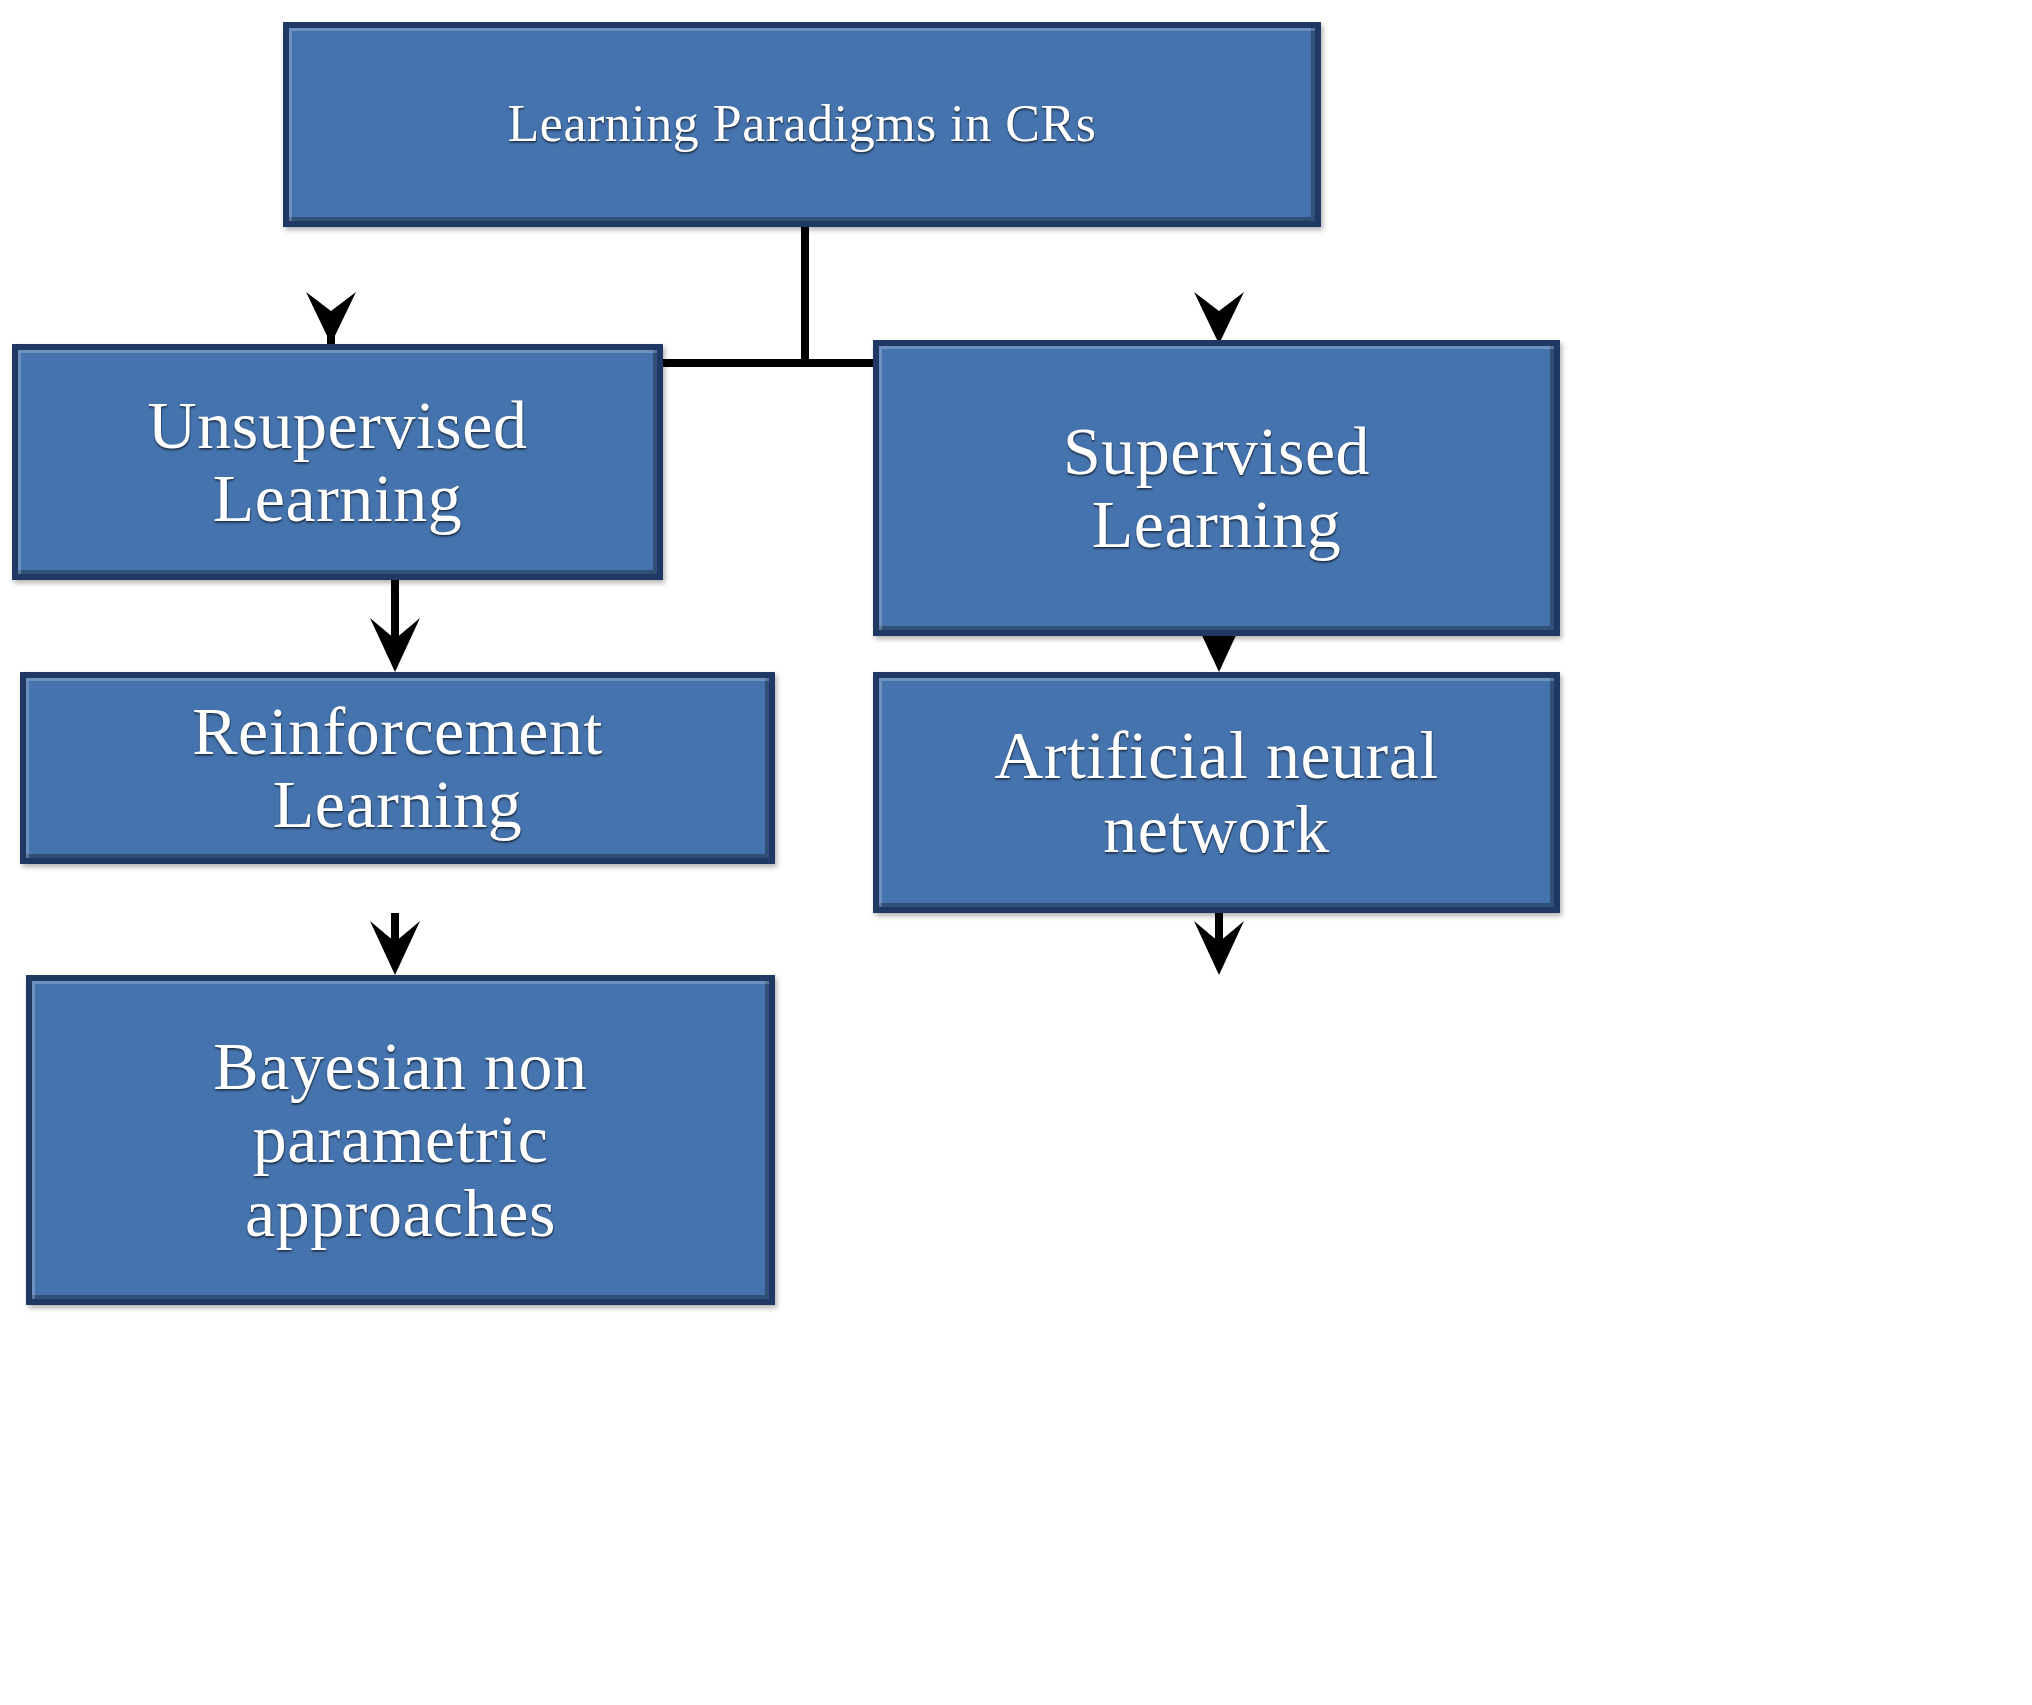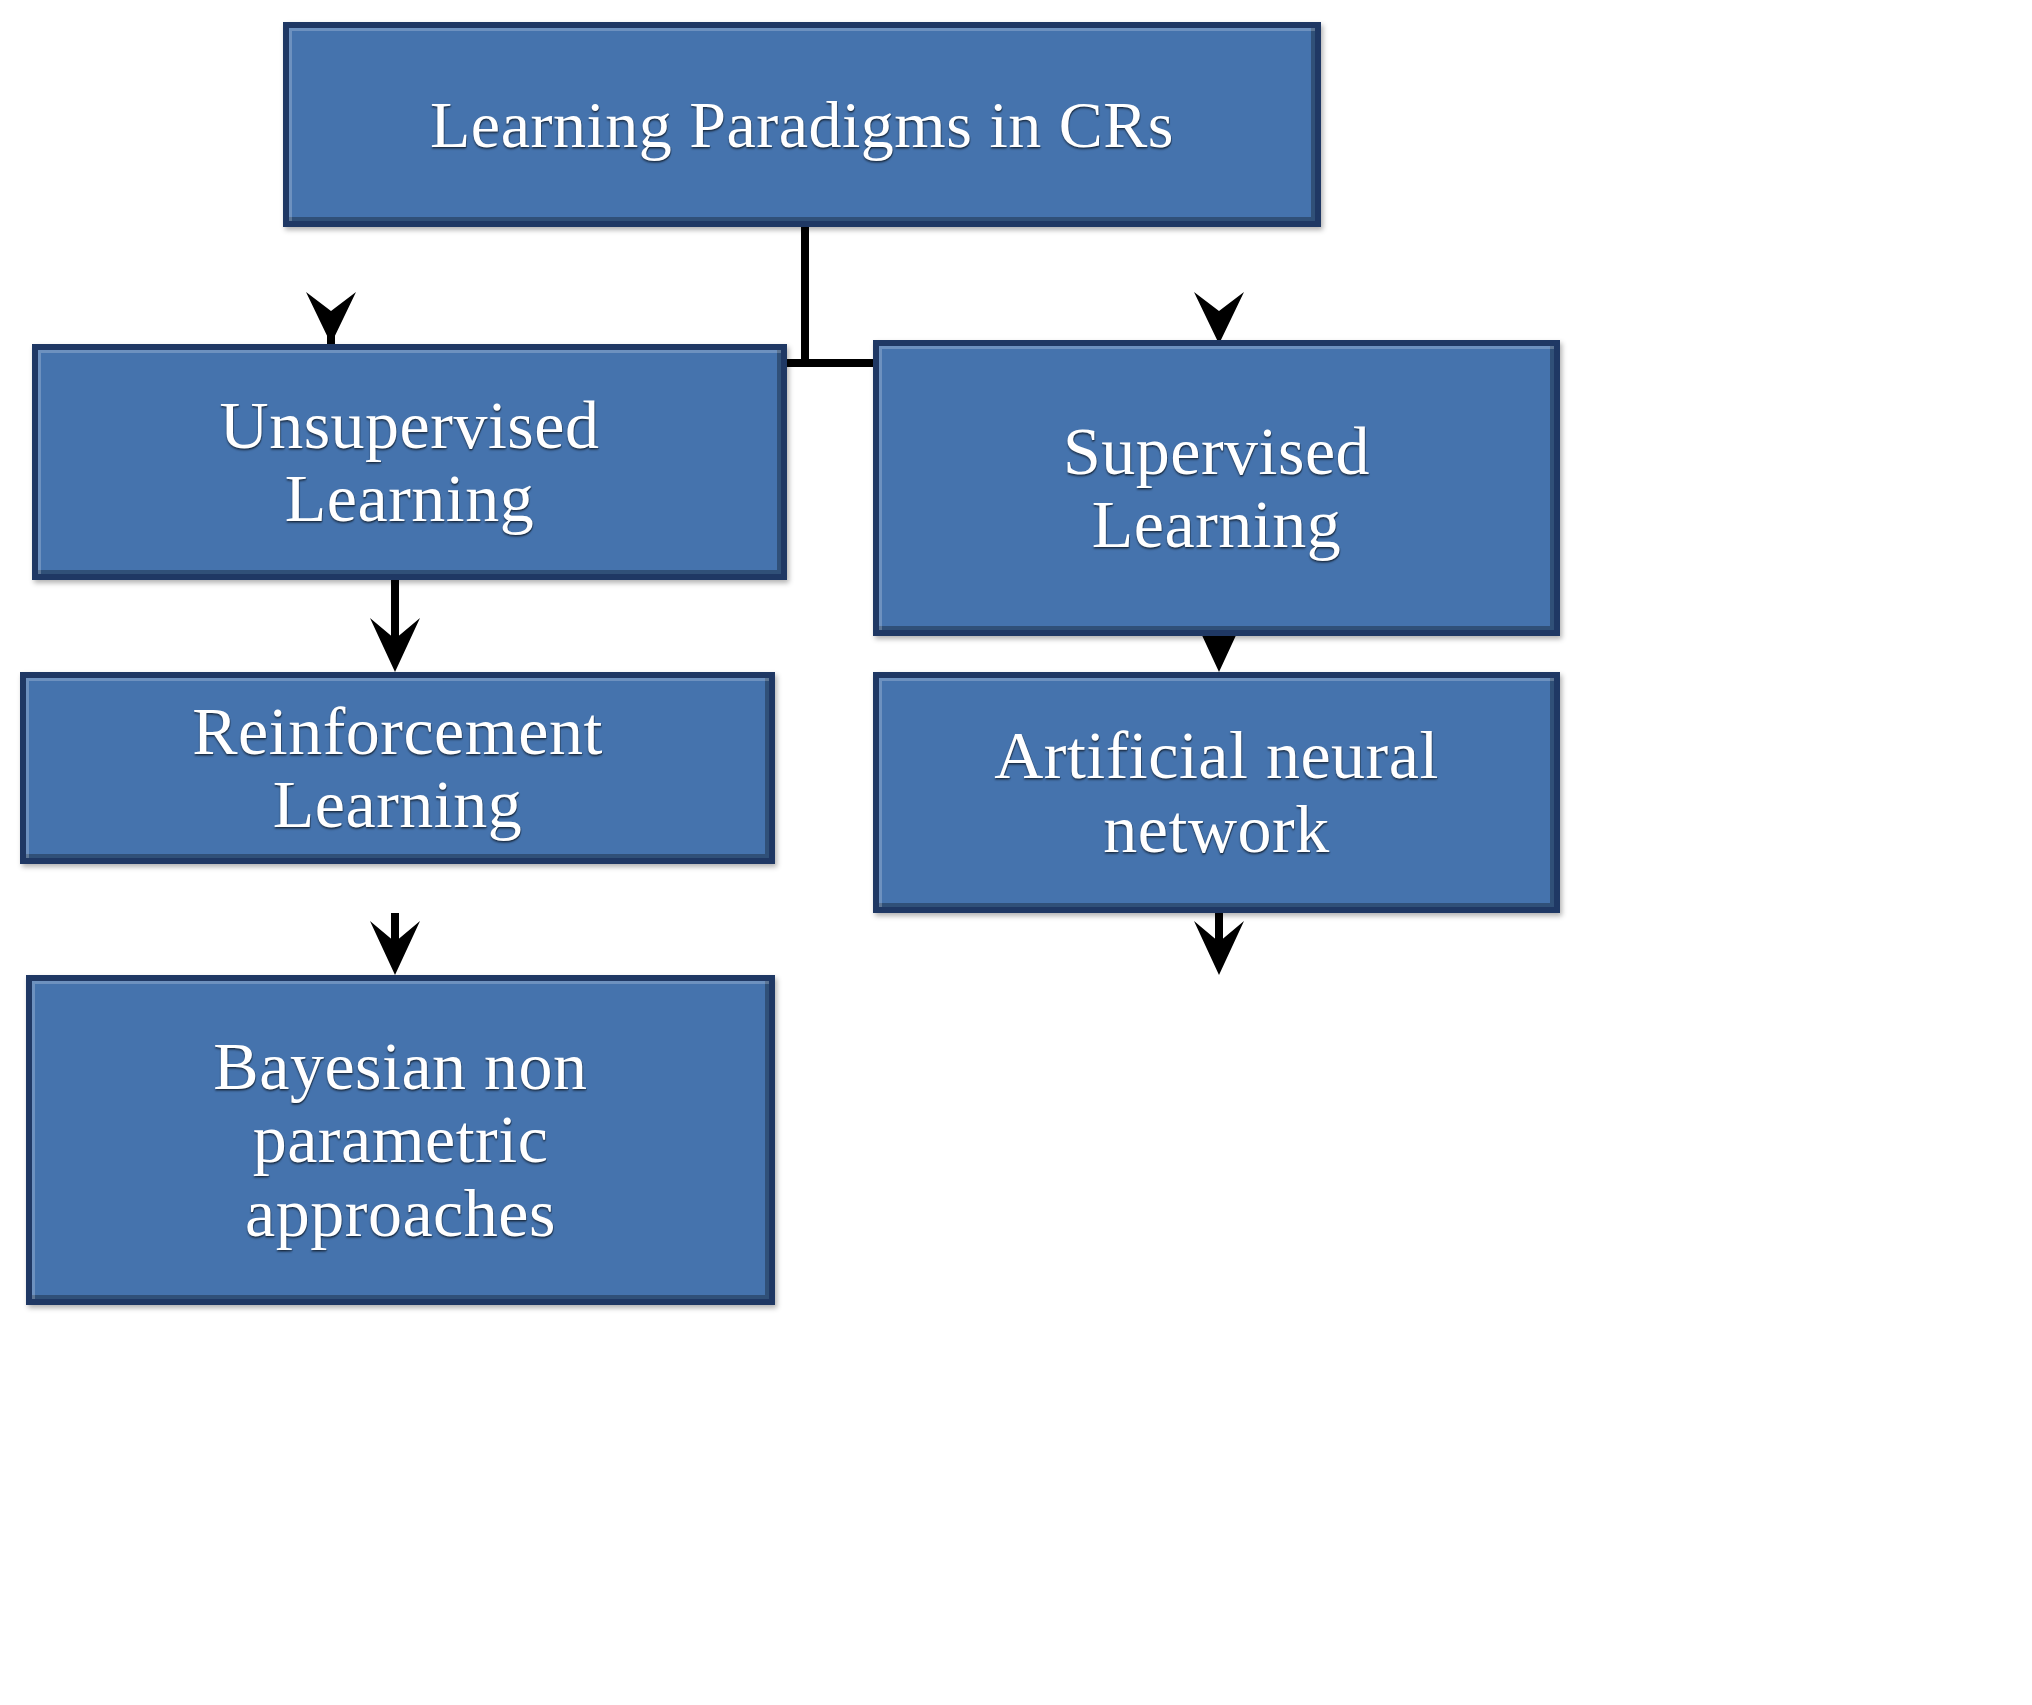--- a/index.html
+++ b/index.html
@@ -38,23 +38,23 @@
     text-shadow:
       0 2px 2px rgba(0,0,0,0.45),
       1px 1px 0 rgba(0,0,0,0.25);
     letter-spacing: 0.5px;
     padding: 0 16px;
     white-space: pre-line;
   }
 
   
   #node-root   { left: 283px; top: 22px;   width: 1038px; height: 205px; }
-  #node-root .node-label { font-size: 66px; }
+  #node-root .node-label { font-size: 52px; }
 
-  #node-unsup  { left: 32px;  top: 344px;  width: 755px;  height: 236px; justify-content: center; }
+  #node-unsup  { left: 12px;  top: 344px;  width: 651px;  height: 236px; justify-content: center; }
   #node-sup    { left: 873px; top: 340px;  width: 687px;  height: 296px; }
 
   #node-rl     { left: 20px;  top: 672px;  width: 755px;  height: 192px; }
   #node-ann    { left: 873px; top: 672px;  width: 687px;  height: 241px; }
 
   #node-bnp    { left: 26px;  top: 975px;  width: 749px;  height: 330px; }
   #node-svm    { left: 873px; top: 975px;  width: 687px;  height: 330px; }
 
   #node-unsup .node-label,
   #node-sup .node-label,

